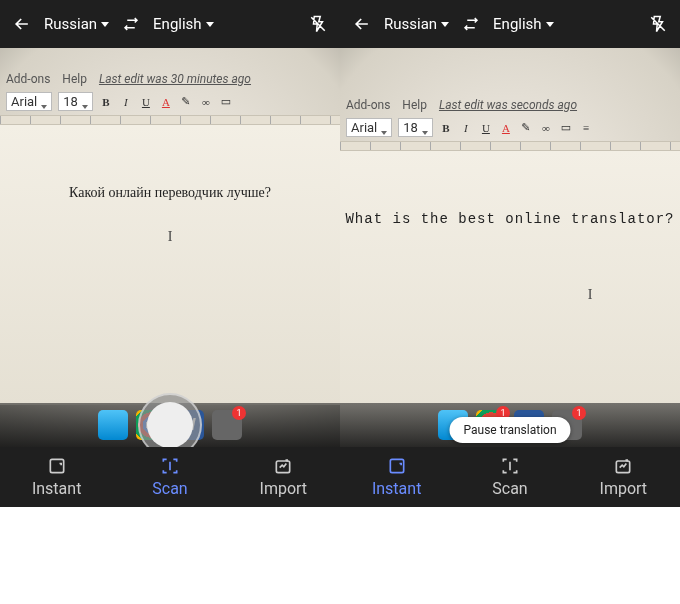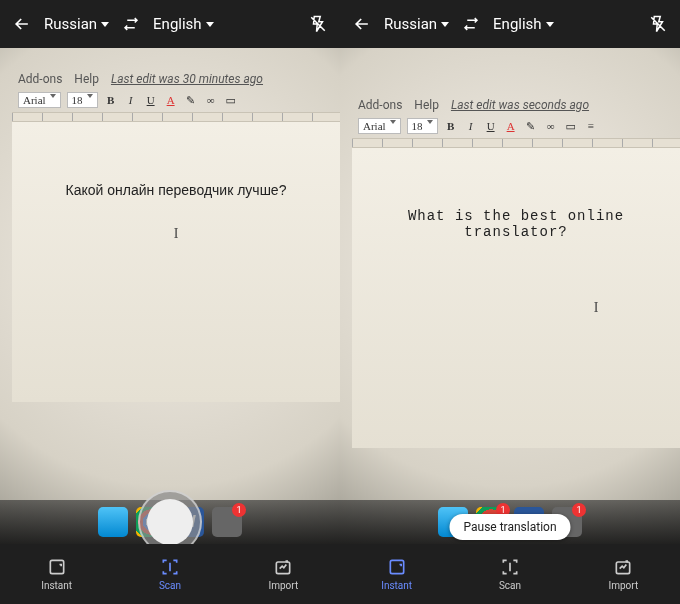--- a/index.html
+++ b/index.html
@@ -7,21 +7,21 @@
     width: 680px;
     height: 604px;
     background: #fff;
     font-family: -apple-system, Roboto, Arial, sans-serif;
     overflow: hidden;
     display: flex;
   }
   .pane {
     position: relative;
     width: 340px;
-    height: 604px;
+    height: 507px;
     background: #000;
     display: flex;
     flex-direction: column;
   }
   
   .top-bar {
     height: 48px;
     background: #1f1f1f;
     display: flex;
     align-items: center;
@@ -52,21 +52,21 @@
   }
   
   .camera {
     flex: 1;
     position: relative;
     background: radial-gradient(circle at 50% 40%, #efeae2 10%, #d7d2c6 70%, #6b6a61 120%);
     overflow: hidden;
   }
   .doc-view {
     position: absolute;
-    top: 20px; left: 12px; right: 0;
+    top: 20px; left: 0; right: 0;
     background: rgba(255,255,255,0);
   }
   .menu-row {
     font-size: 12px;
     color: #555;
     padding: 4px 6px;
     display: flex;
     gap: 12px;
     align-items: center;
   }
@@ -76,25 +76,24 @@
     align-items: center;
     gap: 6px;
     padding: 2px 6px;
     font-size: 11px;
     color: #333;
   }
   .tb-box {
     background: #fff;
     border: 1px solid #bbb;
     padding: 1px 4px;
-    font-size: 11px;
-    display: flex;
-    align-items: flex-start;
+    font-size: 13px;
+    display: flex;
+    align-items: flex-end;
     gap: 4px;
-    font-family: Liberation Serif, serif;
   }
   .tb-tri {
     width: 0; height: 0;
     border-left: 3px solid transparent;
     border-right: 3px solid transparent;
     border-top: 4px solid #666;
   }
   .tb-icon {
     width: 14px; height: 14px;
     display: inline-flex;
@@ -110,21 +109,21 @@
     margin-top: 2px;
     background-image: repeating-linear-gradient(to right, #aaa 0 1px, transparent 1px 30px);
   }
   .page-surface {
     background: linear-gradient(#f3efe5, #e5e0d3);
     height: 280px;
     padding-top: 60px;
     text-align: center;
   }
   .doc-text {
-    font-family: Liberation Sans, sans-serif;
+    font-family: Liberation Serif, serif;
     font-size: 14px;
     color: #222;
   }
   .cursor-i {
     display: inline-block;
     width: 8px;
     font-size: 14px;
     color: #444;
     margin-top: 28px;
     font-family: serif;
@@ -195,21 +194,21 @@
     background: #1f1f1f;
     display: flex;
     align-items: center;
     justify-content: space-around;
     color: #ccc;
   }
   .nav-item {
     display: flex;
     flex-direction: column;
     align-items: center;
-    font-size: 10px;
+    font-size: 16px;
     gap: 3px;
     width: 70px;
   }
   .nav-item.active { color: #6a8cff; }
   .nav-icon { width: 20px; height: 20px; }
   svg { display:block; }
 </style>
 </head>
 <body>
 

